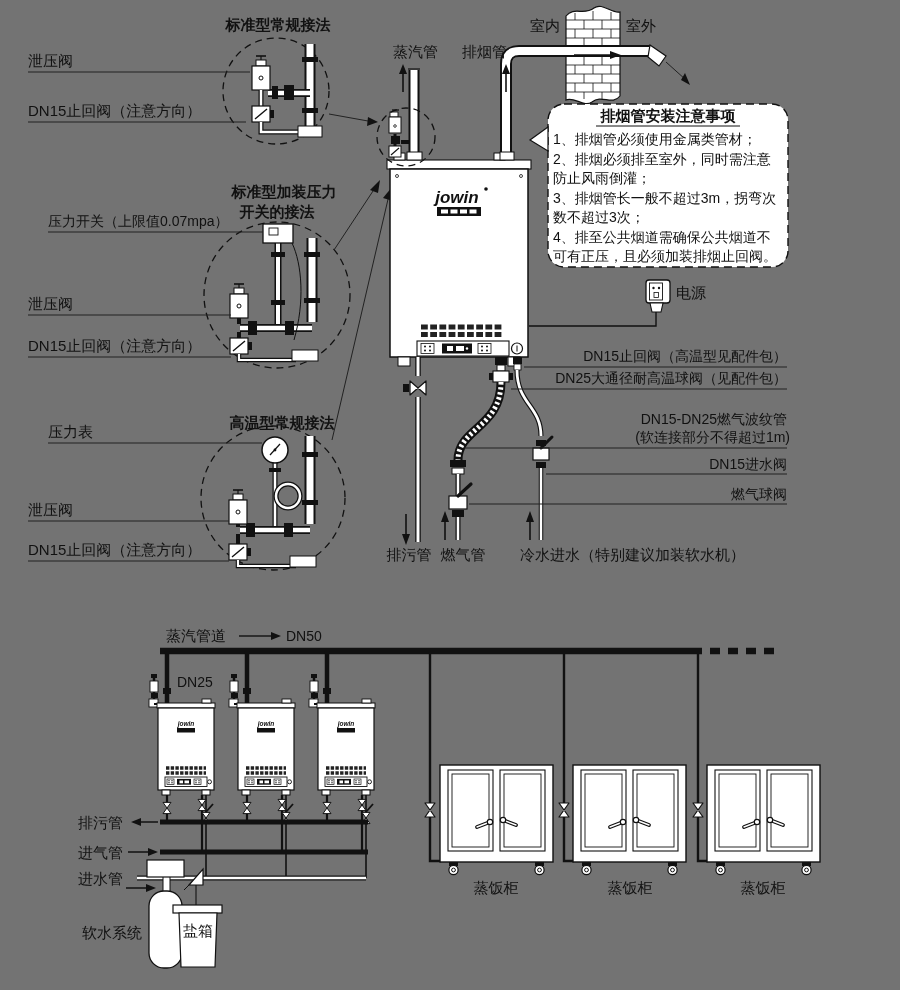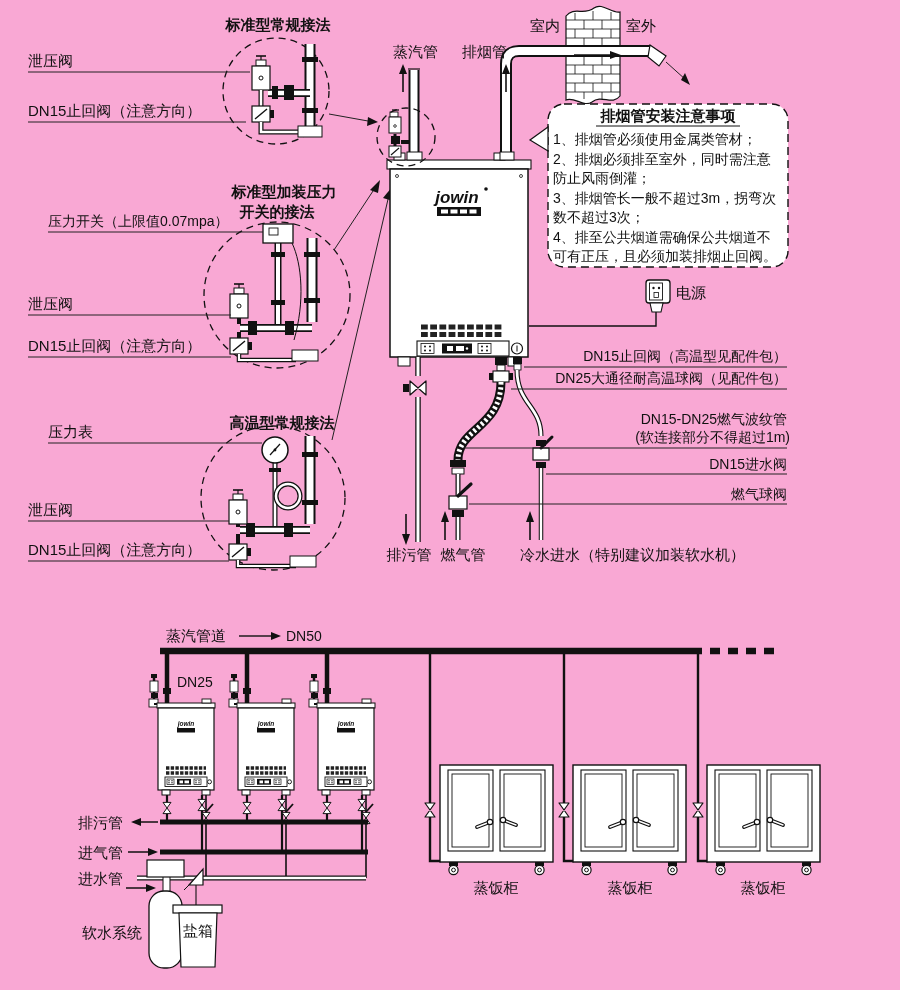--- a/index.html
+++ b/index.html
@@ -1,16 +1,16 @@
 <!DOCTYPE html>
 <html><head>
 <meta charset="utf-8">
 <style>
   html,body{margin:0;padding:0;background:#fff;}
-  .canvas{width:900px;height:990px;background:#f9a8d4;overflow:hidden;}
+  .canvas{width:900px;height:990px;background:#737373;overflow:hidden;}
   svg{display:block;}
   text{font-family:"Liberation Sans","DejaVu Sans",sans-serif;fill:#111;}
   .t15{font-size:15px;}
   .t14{font-size:14px;}
   .tb{font-weight:bold;}
   .ti{font-style:italic;}
   .leader{stroke:#222;stroke-width:1;fill:none;}
   .dash{stroke:#111;stroke-width:1.3;fill:none;stroke-dasharray:7 5;}
 </style>
 </head>

